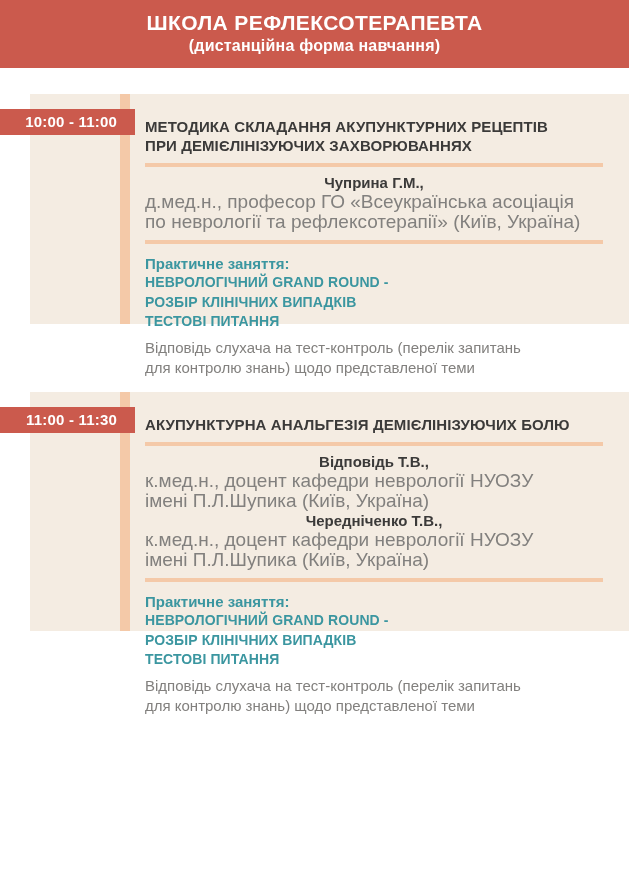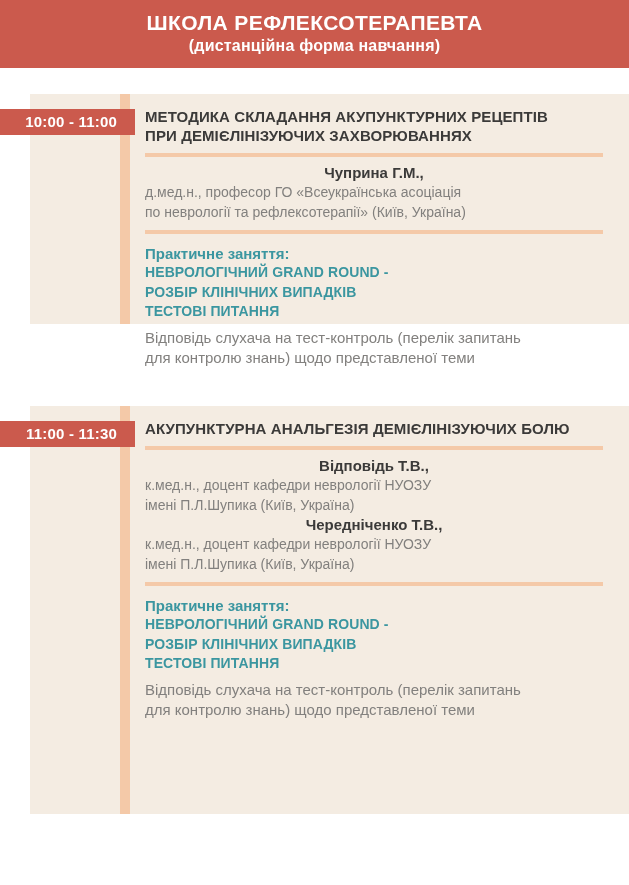--- a/index.html
+++ b/index.html
@@ -39,21 +39,21 @@
     letter-spacing: 0.2px;
   }
   .session {
     position: absolute;
     left: 30px;
     width: 599px;
     background: #f4ece2;
     box-sizing: border-box;
   }
   .session-1 { top: 94px;  height: 230px; }
-  .session-2 { top: 406px; height: 408px; }
+  .session-2 { top: 392px; height: 239px; }
   .stripe {
     position: absolute;
     left: 90px;
     top: 0;
     width: 10px;
     height: 100%;
     background: #f4c9a8;
     z-index: 1;
   }
   .time-badge {
@@ -70,21 +70,21 @@
     text-align: right;
     padding-right: 18px;
     box-sizing: border-box;
     z-index: 2;
     letter-spacing: 0.2px;
   }
   .content {
     position: relative;
     margin-left: 115px;
     margin-right: 26px;
-    padding-top: 13px;
+    padding-top: 23px;
     z-index: 2;
   }
   .session-title {
     font-size: 15px;
     font-weight: bold;
     color: #3b3a39;
     line-height: 19px;
     white-space: pre-line;
     letter-spacing: 0.1px;
   }
@@ -95,21 +95,21 @@
   }
   .speakers { margin-top: 6px; }
   .speaker-name {
     font-size: 15px;
     font-weight: bold;
     color: #3b3a39;
     line-height: 19px;
     text-align: center;
   }
   .speaker-details {
-    font-size: 14px;
+    font-size: 19px;
     color: #82807e;
     line-height: 20px;
     white-space: pre-line;
   }
   .practical-label {
     margin-top: 10px;
     font-size: 15px;
     font-weight: bold;
     color: #3b96a0;
     line-height: 19px;

